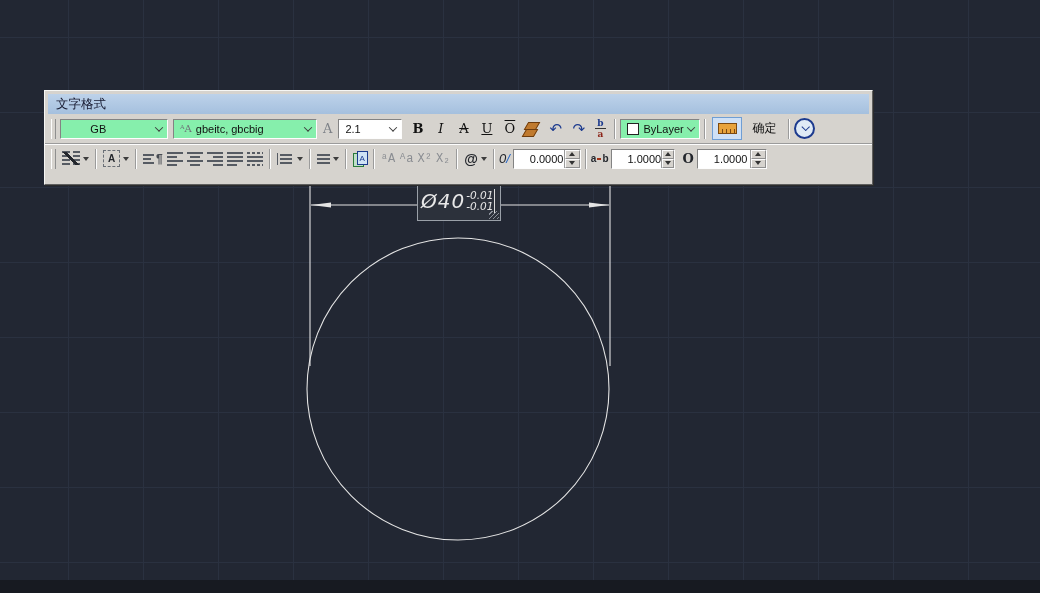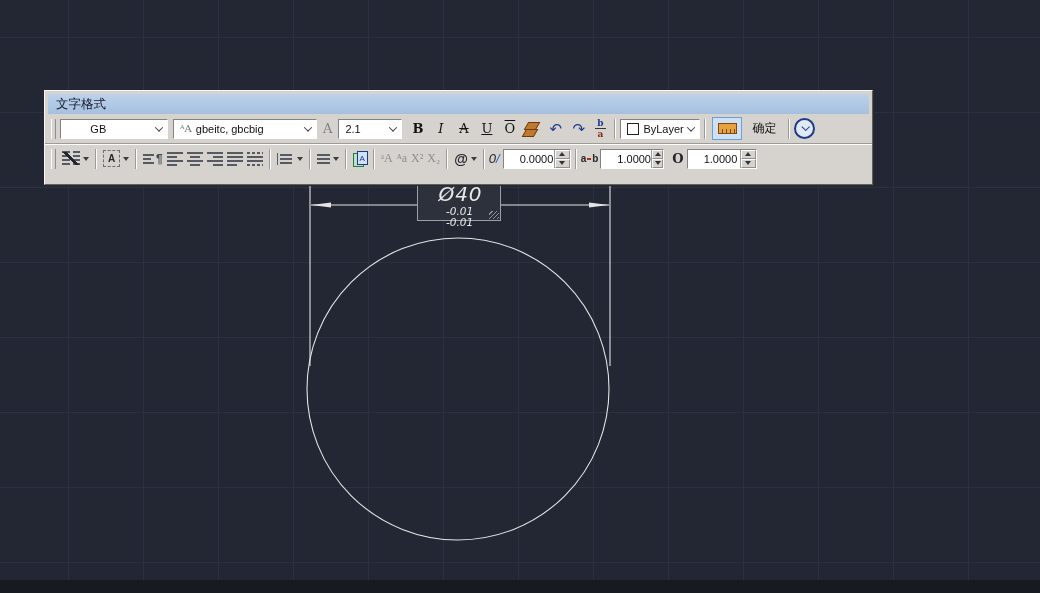--- a/index.html
+++ b/index.html
@@ -8,21 +8,21 @@
     background-color:#222733;
     background-image:linear-gradient(to right,#2a3140 1px,transparent 1px),
                      linear-gradient(to bottom,#2a3140 1px,transparent 1px);
     background-size:75px 75px;background-position:68px 37px;}
   .bottom-strip{position:absolute;left:0;top:580px;width:1040px;height:13px;background:#171a21;}
 
   
   svg.draw{position:absolute;left:0;top:0;}
   .editor-box{position:absolute;left:417px;top:181px;width:82px;height:38px;
     background:#2c313b;border:1px solid #9aa0a8;display:flex;align-items:center;
-    color:#e8e8e8;font-style:italic;font-family:"DejaVu Sans",sans-serif;flex-direction:column;}
+    color:#e8e8e8;font-style:italic;font-family:"DejaVu Sans",sans-serif;}
   .dim-big{font-size:20px;letter-spacing:1px;padding-left:3px;white-space:nowrap;}
   .tolstack{display:flex;flex-direction:column;font-size:10.5px;line-height:11px;margin-left:1px;white-space:nowrap;justify-content:flex-end;}
   .caret{width:1px;height:24px;background:#dcdcdc;margin-left:1px;}
   .grip-corner{position:absolute;right:1px;bottom:1px;width:10px;height:8px;
     background:repeating-linear-gradient(135deg,transparent 0 2px,#8a8f99 2px 3px);}
   .width-grip{position:absolute;left:454px;top:162px;width:37px;height:18px;
     background:#2c313b;border:1px solid #6d727c;display:flex;align-items:center;justify-content:center;gap:3px;}
   .tri-l{width:0;height:0;border-style:solid;border-width:5px 8px 5px 0;border-color:transparent #c9ccd2 transparent transparent;}
   .tri-r{width:0;height:0;border-style:solid;border-width:5px 0 5px 8px;border-color:transparent transparent transparent #575d68;}
 
@@ -30,21 +30,21 @@
   .dialog{position:absolute;left:44px;top:57px;width:827px;height:93px;background:#d6d3ce;
     border:1px solid;border-color:#f6f6f4 #5f5f5f #5f5f5f #f6f6f4;box-shadow:1px 1px 0 #2c2c2c;
     font-size:11px;color:#111;margin-top:33px;}
   .titlebar{height:20px;margin:3px 3px 0 3px;background:linear-gradient(#bdd2ea,#a5c0de);
     display:flex;align-items:center;padding-left:8px;font-size:12.5px;color:#15182e;}
   .trow{height:29px;display:flex;align-items:center;padding:0 5px;position:relative;}
   .trow.second{border-top:1px solid #9b9b9b;box-shadow:inset 0 1px 0 #fdfdfd;}
   .gripper{width:3px;height:20px;border-left:1px solid #fdfdfd;border-right:1px solid #8f8f8f;margin:0 4px 0 1px;}
   .sep{width:0;height:20px;border-left:1px solid #9b9b9b;border-right:1px solid #fdfdfd;margin:0 4px;}
 
-  .combo{height:20px;background:#ffffff;border:1px solid;border-color:#838383 #fdfdfd #fdfdfd #838383;
+  .combo{height:20px;background:#86efac;border:1px solid;border-color:#838383 #fdfdfd #fdfdfd #838383;
     display:flex;align-items:center;padding:0 2px 0 6px;box-sizing:border-box;}
   .combo .chev{margin-left:auto;width:12px;display:flex;justify-content:center;}
   .chevron{width:5px;height:5px;border-right:1.6px solid #3d3d3d;border-bottom:1.6px solid #3d3d3d;
     transform:rotate(45deg) translate(-1px,-1px);}
   .combo.white{background:#fff;}
 
   .tbtn{min-width:23px;height:22px;display:flex;align-items:center;justify-content:center;
     font-size:13px;color:#111;font-family:"DejaVu Serif","Liberation Serif",serif;}
   .tbtn.b{font-weight:bold;}
   .tbtn.i{font-style:italic;}
@@ -86,21 +86,21 @@
   .justicon{width:15px;height:15px;border:1px dashed #6a6f76;display:flex;align-items:center;justify-content:center;
     font-size:10px;color:#23262c;font-weight:bold;position:relative;}
   .paraicon{display:flex;align-items:center;gap:2px;}
   .paraicon .bars i{width:11px;}
   .paraicon .pilcrow{font-size:12px;font-weight:bold;color:#474b52;}
   .lsicon{display:flex;align-items:center;gap:2px;}
   .lsicon .vert{width:1px;height:12px;background:#565b63;position:relative;}
   .fieldicon{position:relative;width:14px;height:15px;}
   .fieldicon .p1{position:absolute;left:0;top:2px;width:9px;height:12px;background:#bfe0c8;border:1px solid #2a7a3a;}
   .fieldicon .p2{position:absolute;left:4px;top:0;width:9px;height:12px;background:#cfe2f5;border:1px solid #1c3a8e;font-size:8px;color:#1c3a8e;display:flex;align-items:center;justify-content:center;}
-  .gray-txt{color:#8a8d92;font-size:12px;font-family:Liberation Serif, serif;}
+  .gray-txt{color:#8a8d92;font-size:12px;font-family:Liberation Mono, monospace;}
   .at-icon{font-size:14px;color:#23262c;font-weight:bold;}
   .oblique-icon{font-size:13px;font-style:italic;}
   .oblique-icon .zero{color:#23262c;}
   .oblique-icon .slash{color:#1c60c8;}
   .ab-icon{font-size:10px;font-weight:bold;color:#23262c;display:flex;align-items:center;}
   .ab-icon .dash{width:4px;height:2px;background:#a23318;margin:0 1px;}
   .o-icon{font-size:13px;font-weight:bold;color:#23262c;font-family:"DejaVu Serif",serif;}
   .spin{display:flex;height:20px;background:#fff;border:1px solid;border-color:#838383 #fdfdfd #fdfdfd #838383;box-sizing:border-box;}
   .spin .num{flex:1;display:flex;align-items:center;padding-left:16px;font-size:11px;color:#111;}
   .spin .btns{width:15px;display:flex;flex-direction:column;border-left:1px solid #9b9b9b;}

